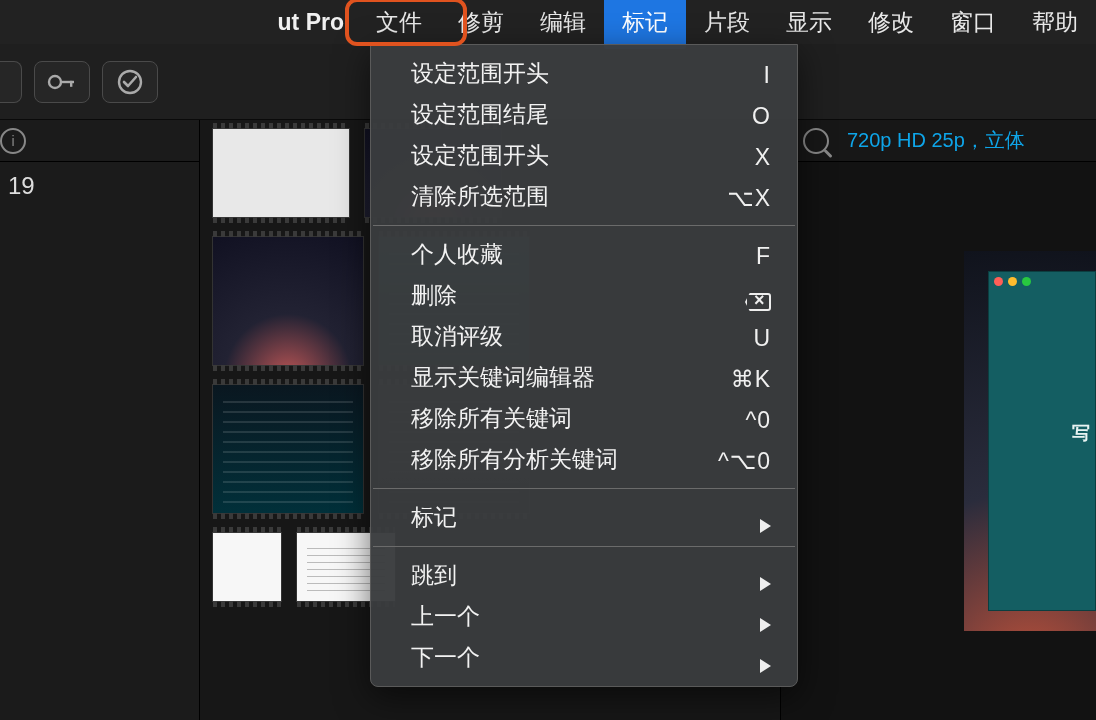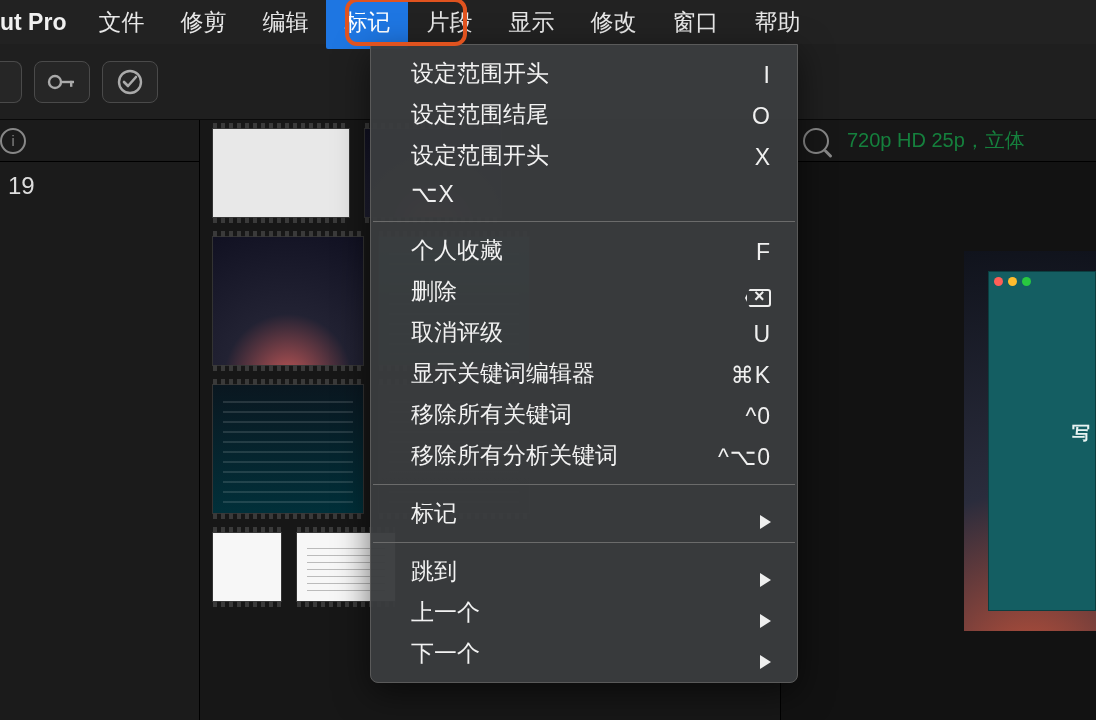--- a/index.html
+++ b/index.html
@@ -14,20 +14,21 @@
     }
     .menubar {
       height: 44px;
       background: #222;
       display: flex;
       align-items: center;
       padding-left: 0;
       gap: 0;
       font-size: 23px;
       font-weight: 500;
+      justify-content: flex-end;
     }
     .menubar .app-name {
       font-weight: 700;
       padding: 0 14px 0 0;
       color: #f0f0f0;
       white-space: nowrap;
     }
     .menubar .menu-item {
       padding: 11px 18px;
       cursor: default;
@@ -138,21 +139,21 @@
     .thumb.wide { width: 152px; height: 130px; }
     .right-pane {
       flex:1;
       border-left:1px solid #000;
       display:flex; flex-direction:column;
     }
     .right-hdr{
       height:42px; display:flex; align-items:center; gap:18px;
       padding: 0 22px;
       border-bottom:1px solid #000;
-      font-size:20px; color:#15803d;
+      font-size:20px; color:#0ea5e9;
     }
     .search-ico{
       width:26px;height:26px;border:2.5px solid #888;border-radius:50%;
       position:relative;
     }
     .search-ico::after{
       content:"";position:absolute;width:10px;height:3px;background:#888;
       bottom:-3px;right:-6px;transform:rotate(45deg);border-radius:2px;
     }
     .viewer{
@@ -315,20 +316,21 @@
   </div>
   <div class="dd-item">
     <span>设定范围结尾</span>
       <span class="short">O</span>
   </div>
   <div class="dd-item">
     <span>设定范围开头</span>
       <span class="short">X</span>
   </div>
   <div class="dd-item">
+    <span>清除所选范围</span>
       <span class="short">⌥X</span>
   </div>
   <div class="dd-sep"></div>
   <div class="dd-item">
     <span>个人收藏</span>
       <span class="short">F</span>
   </div>
   <div class="dd-item">
     <span>删除</span>
       <span class="short">

